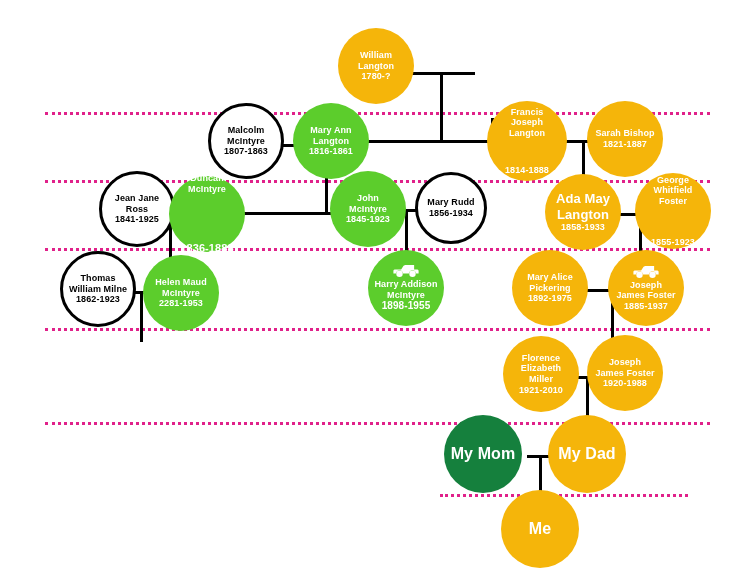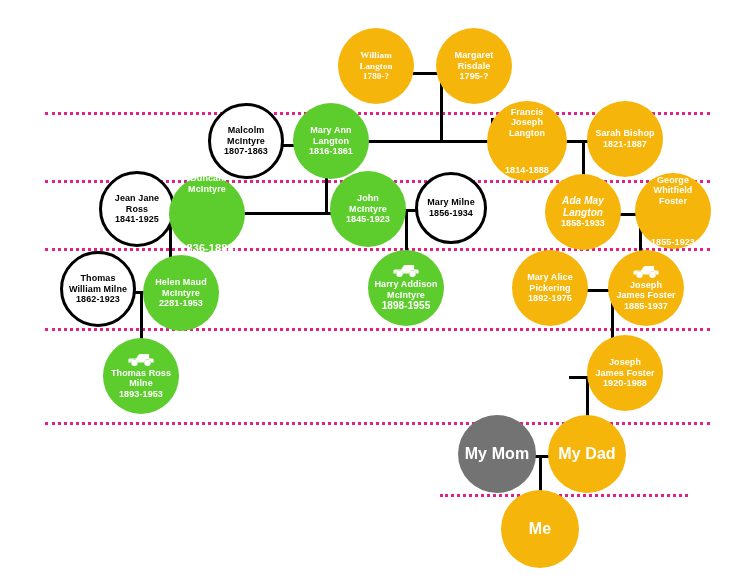--- a/index.html
+++ b/index.html
@@ -104,29 +104,24 @@
     <div class="connector h" style="background: rgb(0, 0, 0); left: 398px; top: 209px; width: 22px;"></div>
     <div class="connector v" style="background: rgb(0, 0, 0); left: 405px; top: 210px; height: 48px;"></div>
     <div class="connector h" style="background: rgb(0, 0, 0); left: 133px; top: 291px; width: 20px;"></div>
     <div class="connector v" style="background: rgb(0, 0, 0); left: 140px; top: 292px; height: 50px;"></div>
     <div class="connector h" style="background: rgb(0, 0, 0); left: 580px; top: 289px; width: 35px;"></div>
     <div class="connector v" style="background: rgb(0, 0, 0); left: 611px; top: 290px; height: 50px;"></div>
     <div class="connector h" style="background: rgb(0, 0, 0); left: 569px; top: 376px; width: 22px;"></div>
     <div class="connector v" style="background: rgb(0, 0, 0); left: 586px; top: 377px; height: 45px;"></div>
     <div class="connector h" style="background: rgb(0, 0, 0); left: 527px; top: 455px; width: 35px;"></div>
     <div class="connector v" style="background: rgb(0, 0, 0); left: 539px; top: 456px; height: 46px;"></div>
-    <div class="node female" style="left: 338px; top: 28px; width: 76px; height: 76px; background: rgb(245, 181, 10); font-family: Liberation Serif, serif;">
+    <div class="node female" style="left: 338px; top: 28px; width: 76px; height: 76px; background: rgb(245, 181, 10);">
       <div class="nm" style="font-size: 9px;">William
 Langton</div>
       <div class="yr" style="font-size: 9px;">1780-?</div>
-    </div>
-    <div class="node female" style="left: 436px; top: 28px; width: 76px; height: 76px; background: rgb(245, 181, 10);">
-      <div class="nm" style="font-size: 9px;">Margaret
-Risdale</div>
-      <div class="yr" style="font-size: 9px;">1795-?</div>
     </div>
     <div class="node unknown" style="left: 208px; top: 103px; width: 76px; height: 76px; background: rgb(255, 255, 255); border-color: rgb(0, 0, 0);">
       <div class="nm" style="font-size: 9px;">Malcolm
 McIntyre</div>
       <div class="yr" style="font-size: 9px;">1807-1863</div>
     </div>
     <div class="node male" style="left: 293px; top: 103px; width: 76px; height: 76px; background: rgb(92, 205, 44);">
       <div class="nm" style="font-size: 9px;">Mary Ann
 Langton</div>
       <div class="yr" style="font-size: 9px;">1816-1861</div>
@@ -150,25 +145,25 @@
       <div class="nm" style="font-size: 9px;">Duncan
 McIntyre</div>
       <div class="yr" style="font-size: 11px; text-align: center;">1836-1888</div>
     </div>
     <div class="node male" style="left: 330px; top: 171px; width: 76px; height: 76px; background: rgb(92, 205, 44);">
       <div class="nm" style="font-size: 9px;">John
 McIntyre</div>
       <div class="yr" style="font-size: 9px;">1845-1923</div>
     </div>
     <div class="node unknown" style="left: 415px; top: 172px; width: 72px; height: 72px; background: rgb(255, 255, 255); border-color: rgb(0, 0, 0);">
-      <div class="nm" style="font-size: 9px;">Mary Milne</div>
+      <div class="nm" style="font-size: 9px;">Mary Rudd</div>
       <div class="yr" style="font-size: 9px;">1856-1934</div>
     </div>
     <div class="node female" style="left: 545px; top: 174px; width: 76px; height: 76px; background: rgb(245, 181, 10);">
-      <div class="nm" style="font-size: 10px; font-style: italic;">Ada May
+      <div class="nm" style="font-size: 13px;">Ada May
 Langton</div>
       <div class="yr" style="font-size: 9px;">1858-1933</div>
     </div>
     <div class="node female" style="left: 635px; top: 173px; width: 76px; height: 76px; background: rgb(245, 181, 10);">
       <div class="nm" style="font-size: 9px;">George
 Whitfield
 Foster</div>
       <div class="yr" style="font-size: 9px; margin-top: 30px;">1855-1923</div>
     </div>
     <div class="node unknown" style="left: 60px; top: 251px; width: 76px; height: 76px; background: rgb(255, 255, 255); border-color: rgb(0, 0, 0);">
@@ -199,36 +194,32 @@
     <div class="node female" style="left: 608px; top: 250px; width: 76px; height: 76px; background: rgb(245, 181, 10);">
       <svg viewBox="0 0 64 34" width="26" height="14" class="veh-icon">
         <path d="M30 2 L52 2 L52 13 L60 13 C62 13 63 15 63 17 L63 23 L57 23 C56 18 52 15 48 15 C44 15 40 18 39 23 L25 23 C24 18 20 15 16 15 C12 15 8 18 7 23 L1 23 L1 17 C1 15 2 13 4 13 L20 13 L26 4 Z" fill="#ffffff"></path>
         <circle cx="16" cy="24" r="8" fill="#ffffff"></circle>
         <circle cx="48" cy="24" r="8" fill="#ffffff"></circle>
       </svg>
       <div class="nm" style="font-size: 9px;">Joseph
 James Foster</div>
       <div class="yr" style="font-size: 9px;">1885-1937</div>
     </div>
-    <div class="node male" style="left: 103px; top: 338px; width: 76px; height: 76px; background: rgb(92, 205, 44);">
-      <svg viewBox="0 0 64 34" width="26" height="14" class="veh-icon">
-        <path d="M30 2 L52 2 L52 13 L60 13 C62 13 63 15 63 17 L63 23 L57 23 C56 18 52 15 48 15 C44 15 40 18 39 23 L25 23 C24 18 20 15 16 15 C12 15 8 18 7 23 L1 23 L1 17 C1 15 2 13 4 13 L20 13 L26 4 Z" fill="#ffffff"></path>
-        <circle cx="16" cy="24" r="8" fill="#ffffff"></circle>
-        <circle cx="48" cy="24" r="8" fill="#ffffff"></circle>
-      </svg>
-      <div class="nm" style="font-size: 9px;">Thomas Ross
-Milne</div>
-      <div class="yr" style="font-size: 9px;">1893-1953</div>
+    <div class="node female" style="left: 503px; top: 336px; width: 76px; height: 76px; background: rgb(245, 181, 10);">
+      <div class="nm" style="font-size: 9px;">Florence
+Elizabeth
+Miller</div>
+      <div class="yr" style="font-size: 9px;">1921-2010</div>
     </div>
     <div class="node female" style="left: 587px; top: 335px; width: 76px; height: 76px; background: rgb(245, 181, 10);">
       <div class="nm" style="font-size: 9px;">Joseph
 James Foster</div>
       <div class="yr" style="font-size: 9px;">1920-1988</div>
     </div>
-    <div class="node female big" style="left: 458px; top: 415px; width: 78px; height: 78px; background: #737373;">
+    <div class="node female big" style="left: 444px; top: 415px; width: 78px; height: 78px; background: #15803d;">
       <div class="nm" style="font-size: 16px;">My Mom</div>
     </div>
     <div class="node female big" style="left: 501px; top: 490px; width: 78px; height: 78px; background: rgb(245, 181, 10);">
       <div class="nm" style="font-size: 16px;">Me</div>
     </div>
     <div class="node female big" style="left: 548px; top: 415px; width: 78px; height: 78px; background: rgb(245, 181, 10);">
       <div class="nm" style="font-size: 16px;">My Dad</div>
     </div>
   </div>
 

